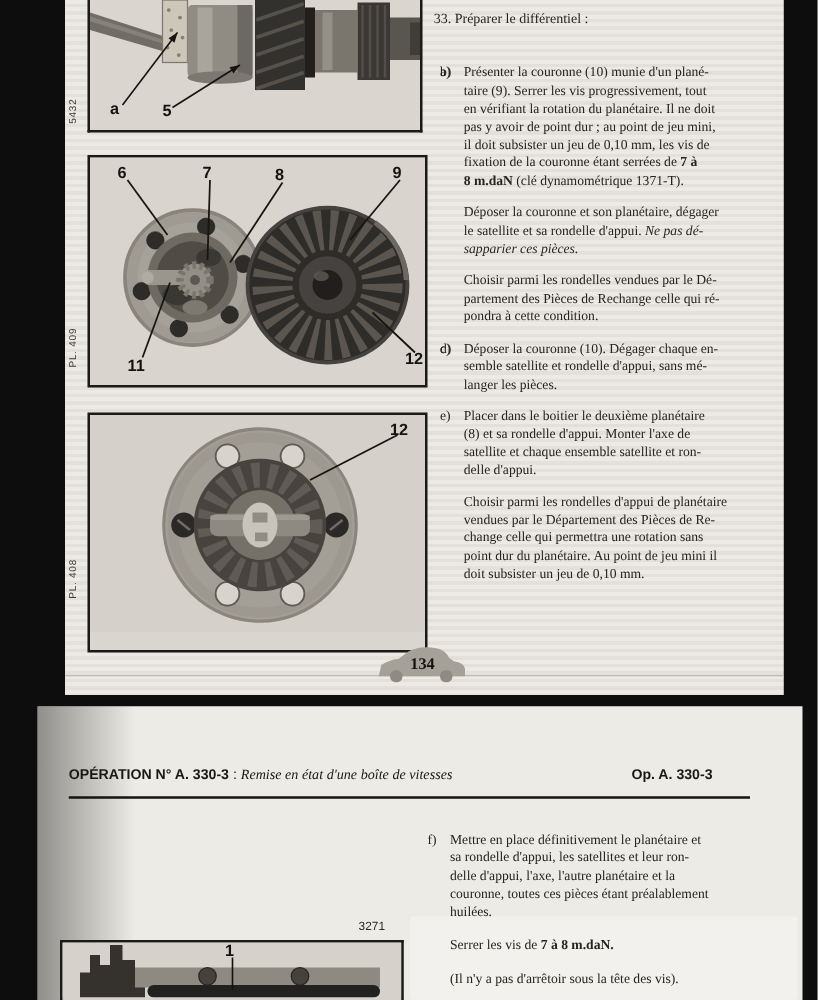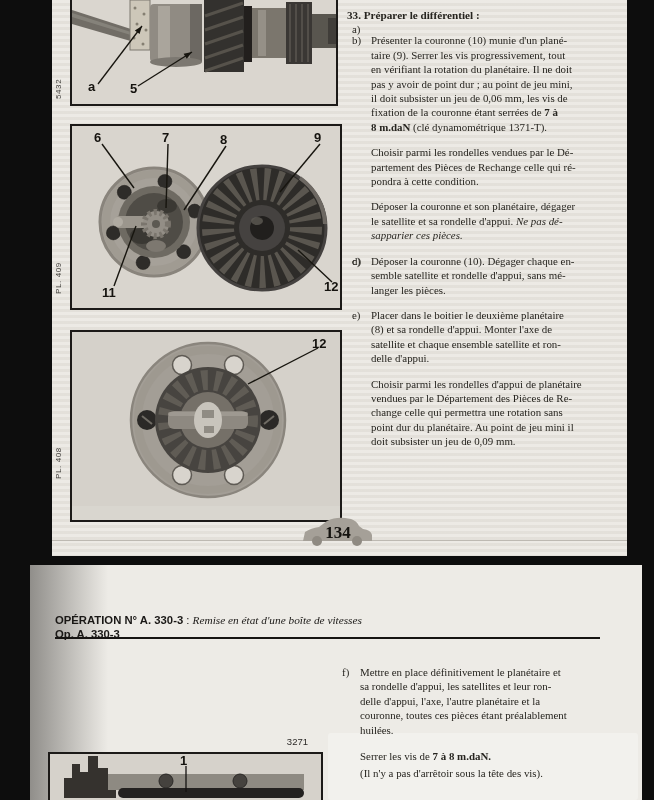--- a/index.html
+++ b/index.html
@@ -33,46 +33,46 @@
     font-weight:bold; font-size:13px; color:#15130f; line-height:1;
   }
   .vlabel {
     position:absolute; left:2px; font-family:"Liberation Sans",sans-serif;
     font-size:8px; letter-spacing:.6px; color:#3e3c39; white-space:nowrap;
     transform:rotate(-90deg); transform-origin:0 0;
   }
 
   .textcol { position:absolute; left:295px; top:8px; width:282px; color:#26241f;
     font-size:10.9px; line-height:14.4px; }
-  .sec-title { font-weight:bold; font-size:11.2px; margin-bottom:0; }
+  .sec-title { font-weight:normal; font-size:11.2px; margin-bottom:29px; }
   .blk { position:relative; padding-left:24px; margin-bottom:11px; }
   .blk .lbl { position:absolute; left:5px; top:0; }
   .t { white-space:pre-line; }
   .b { font-weight:bold; }
   .i { font-style:italic; }
 
   .page-rule { position:absolute; left:0; top:540px; width:575px; height:1px; background:#bdb9b2; }
   .car-wrap { position:absolute; left:249px; top:516px; width:74px; height:30px; }
   .car-num { position:absolute; left:0; top:7px; width:74px; text-align:center;
-    font-weight:bold; font-size:17px; color:#14120f; }
+    font-weight:bold; font-size:13px; color:#14120f; }
 
   .hdr-row { position:absolute; left:25px; top:45px; width:515px;
-    display:flex; justify-content:space-between; align-items:baseline;flex-direction:column; }
+    display:flex; justify-content:space-between; align-items:baseline; }
   .hdr-op { font-family:"Liberation Sans",sans-serif; font-weight:bold; font-size:11.3px; color:#1a1816; }
   .hdr-sep { font-family:"Liberation Sans",sans-serif; font-size:11.3px; color:#1a1816; }
   .hdr-title { font-style:italic; font-size:11.3px; color:#1a1816; }
   .hdr-rule { position:absolute; left:25px; top:72px; width:545px; height:2px; background:#161412; }
 
   .soft-box { position:absolute; left:298px; top:168px; width:310px; height:67px;
     background:#f2f1ed; border-radius:3px; }
   .textcol2 { position:absolute; left:312px; top:100px; width:284px; color:#26241f;
     font-size:10.9px; line-height:14.4px; }
   .textcol2 .blk { padding-left:18px; margin-bottom:12px; }
   .textcol2 .blk .lbl { left:0; }
-  .serrer { margin:0 0 3px 18px; }
+  .serrer { margin:0 0 13px 18px; }
   .note { margin-left:18px;font-family:Liberation Serif, serif; }
   .plate3704 { position:absolute; left:230px; top:171px; width:48px; text-align:right;
     font-family:"Liberation Sans",sans-serif; font-size:9.5px; color:#2c2a28; }
 </style>
 </head>
 <body>
 
 <section class="page" id="page-top">
 
   <div class="fig" id="fig1">
@@ -204,42 +204,42 @@
   </div>
   <span class="vlabel" style="top:479px">PL. 408</span>
 
   <div class="textcol">
     <p class="sec-title">33. Préparer le différentiel :</p>
     <p class="blk"><span class="lbl">a)</span></p>
     <p class="blk"><span class="lbl">b)</span><span class="t">Présenter la couronne (10) munie d'un plané-
 taire (9). Serrer les vis progressivement, tout
 en vérifiant la rotation du planétaire. Il ne doit
 pas y avoir de point dur ; au point de jeu mini,
-il doit subsister un jeu de 0,06 mm, les vis de
+il doit subsister un jeu de 0,10 mm, les vis de
 fixation de la couronne étant serrées de </span><span class="t b">7 à
 8 m.daN</span><span class="t"> (clé dynamométrique 1371-T).</span></p>
+    <p class="blk"><span class="t">Déposer la couronne et son planétaire, dégager
+le satellite et sa rondelle d'appui.</span><span class="t i"> Ne pas dé-
+sapparier ces pièces.</span></p>
     <p class="blk"><span class="t">Choisir parmi les rondelles vendues par le Dé-
 partement des Pièces de Rechange celle qui ré-
 pondra à cette condition.</span></p>
-    <p class="blk"><span class="t">Déposer la couronne et son planétaire, dégager
-le satellite et sa rondelle d'appui.</span><span class="t i"> Ne pas dé-
-sapparier ces pièces.</span></p>
     <p class="blk"><span class="lbl">c)</span></p>
     <p class="blk"><span class="lbl">d)</span><span class="t">Déposer la couronne (10). Dégager chaque en-
 semble satellite et rondelle d'appui, sans mé-
 langer les pièces.</span></p>
     <p class="blk"><span class="lbl">e)</span><span class="t">Placer dans le boitier le deuxième planétaire
 (8) et sa rondelle d'appui. Monter l'axe de
 satellite et chaque ensemble satellite et ron-
 delle d'appui.</span></p>
     <p class="blk"><span class="t">Choisir parmi les rondelles d'appui de planétaire
 vendues par le Département des Pièces de Re-
 change celle qui permettra une rotation sans
 point dur du planétaire. Au point de jeu mini il
-doit subsister un jeu de 0,09 mm.</span></p>
+doit subsister un jeu de 0,10 mm.</span></p>
   </div>
 
   <div class="page-rule"></div>
 
   <div class="car-wrap">
     <svg width="74" height="30" viewBox="0 0 74 30">
       <path d="M2,25 L4,16 Q10,12 18,11 L26,5 Q34,1 44,2 L50,3 Q56,5 58,10 L62,13 Q70,14 71,19 L71,25 Z" fill="#a5a098"></path>
       <circle cx="16" cy="25" r="5" fill="#8f8a82"></circle>
       <circle cx="56" cy="25" r="5" fill="#8f8a82"></circle>
     </svg>

